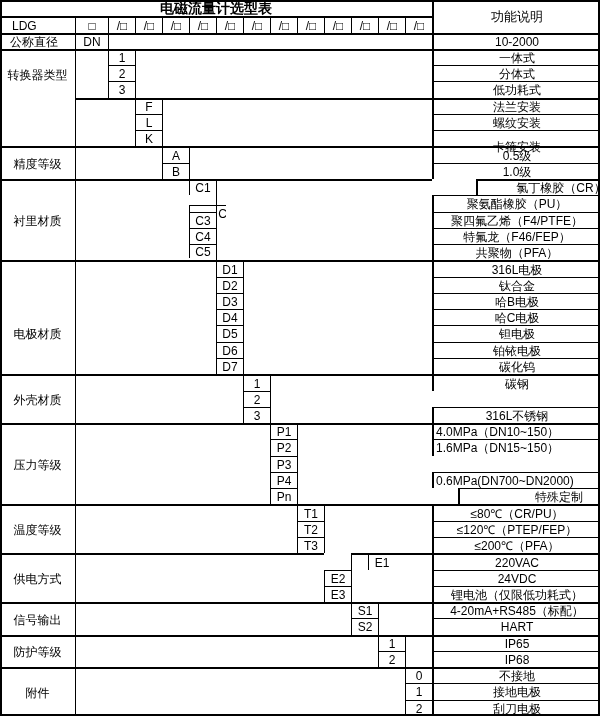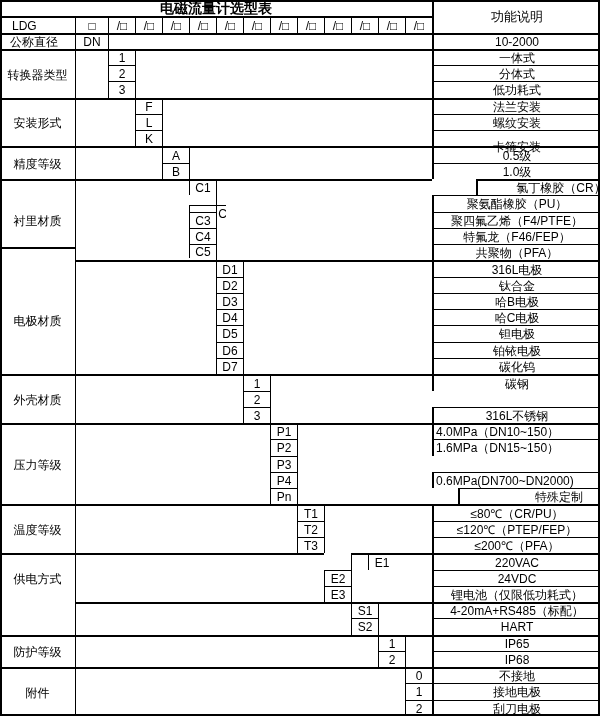--- a/index.html
+++ b/index.html
@@ -70,21 +70,20 @@
     <div class="cell bl2 bt2" style="left: 432px; top: 33px; width: 168px; height: 16px;">10-2000</div>
     <div class="cell bt2 no-bl" style="left: 0px; top: 49px; width: 75px; height: 49px;">转换器类型</div>
     <div class="cell bt2" style="left: 75px; top: 49px; width: 33px; height: 49px;"></div>
     <div class="cell bt2" style="left: 135px; top: 49px; width: 297px; height: 49px;"></div>
     <div class="cell bt2" style="left: 108px; top: 49px; width: 27px; height: 16px;">1</div>
     <div class="cell bl2 bt2" style="left: 432px; top: 49px; width: 168px; height: 16px;">一体式</div>
     <div class="cell" style="left: 108px; top: 65px; width: 27px; height: 16px;">2</div>
     <div class="cell bl2" style="left: 432px; top: 65px; width: 168px; height: 16px;">分体式</div>
     <div class="cell" style="left: 108px; top: 81px; width: 27px; height: 17px;">3</div>
     <div class="cell bl2" style="left: 432px; top: 81px; width: 168px; height: 17px;">低功耗式</div>
-    <div class="cell bt2 no-bl" style="left: 0px; top: 98px; width: 75px; height: 48px;">安装形式</div>
     <div class="cell bt2" style="left: 75px; top: 98px; width: 60px; height: 48px;"></div>
     <div class="cell bt2" style="left: 162px; top: 98px; width: 270px; height: 48px;"></div>
     <div class="cell bt2" style="left: 135px; top: 98px; width: 27px; height: 16px;">F</div>
     <div class="cell bl2 bt2" style="left: 432px; top: 98px; width: 168px; height: 16px;">法兰安装</div>
     <div class="cell" style="left: 135px; top: 114px; width: 27px; height: 16px;">L</div>
     <div class="cell bl2" style="left: 432px; top: 114px; width: 168px; height: 16px;">螺纹安装</div>
     <div class="cell" style="left: 135px; top: 130px; width: 27px; height: 16px;">K</div>
     <div class="cell bl2" style="left: 432px; top: 130px; width: 168px; height: 33px; font-family: Liberation Serif, serif;">卡箍安装</div>
     <div class="cell bt2 no-bl" style="left: 0px; top: 146px; width: 75px; height: 33px;">精度等级</div>
     <div class="cell bt2" style="left: 75px; top: 146px; width: 87px; height: 33px;"></div>
@@ -99,21 +98,21 @@
     <div class="cell bt2" style="left: 189px; top: 179px; width: 27px; height: 16px;">C1</div>
     <div class="cell bl2 bt2" style="left: 432px; top: 179px; width: 168px; height: 16px; margin-left: 44px;">氯丁橡胶（CR）</div>
     <div class="cell" style="left: 189px; top: 205px; width: 27px; height: 17px; padding-left: 36px;">C2</div>
     <div class="cell bl2" style="left: 432px; top: 195px; width: 168px; height: 17px;">聚氨酯橡胶（PU）</div>
     <div class="cell" style="left: 189px; top: 212px; width: 27px; height: 16px;">C3</div>
     <div class="cell bl2" style="left: 432px; top: 212px; width: 168px; height: 16px;">聚四氟乙烯（F4/PTFE）</div>
     <div class="cell" style="left: 189px; top: 228px; width: 27px; height: 16px;">C4</div>
     <div class="cell bl2" style="left: 432px; top: 228px; width: 168px; height: 16px;">特氟龙（F46/FEP）</div>
     <div class="cell" style="left: 189px; top: 244px; width: 27px; height: 14px;">C5</div>
     <div class="cell bl2" style="left: 432px; top: 244px; width: 168px; height: 16px;">共聚物（PFA）</div>
-    <div class="cell bt2 no-bl" style="left: 0px; top: 247px; width: 75px; height: 146px;">电极材质</div>
+    <div class="cell bt2 no-bl" style="left: 0px; top: 260px; width: 75px; height: 146px;">电极材质</div>
     <div class="cell bt2" style="left: 75px; top: 260px; width: 141px; height: 114px;"></div>
     <div class="cell bt2" style="left: 243px; top: 260px; width: 189px; height: 114px;"></div>
     <div class="cell bt2" style="left: 216px; top: 260px; width: 27px; height: 17px;">D1</div>
     <div class="cell bl2 bt2" style="left: 432px; top: 260px; width: 168px; height: 17px;">316L电极</div>
     <div class="cell" style="left: 216px; top: 277px; width: 27px; height: 16px;">D2</div>
     <div class="cell bl2" style="left: 432px; top: 277px; width: 168px; height: 16px;">钛合金</div>
     <div class="cell" style="left: 216px; top: 293px; width: 27px; height: 16px;">D3</div>
     <div class="cell bl2" style="left: 432px; top: 293px; width: 168px; height: 16px;">哈B电极</div>
     <div class="cell" style="left: 216px; top: 309px; width: 27px; height: 16px;">D4</div>
     <div class="cell bl2" style="left: 432px; top: 309px; width: 168px; height: 16px;">哈C电极</div>
@@ -154,20 +153,21 @@
     <div class="cell bl2" style="left: 432px; top: 537px; width: 168px; height: 16px;">≤200℃（PFA）</div>
     <div class="cell bt2 no-bl" style="left: 0px; top: 553px; width: 75px; height: 49px;">供电方式</div>
     <div class="cell bt2" style="left: 75px; top: 553px; width: 249px; height: 49px;"></div>
     <div class="cell bt2" style="left: 351px; top: 553px; width: 81px; height: 49px;"></div>
     <div class="cell bt2" style="left: 324px; top: 553px; width: 27px; height: 17px; margin-left: 44px;">E1</div>
     <div class="cell bl2 bt2" style="left: 432px; top: 553px; width: 168px; height: 17px;">220VAC</div>
     <div class="cell" style="left: 324px; top: 570px; width: 27px; height: 16px;">E2</div>
     <div class="cell bl2" style="left: 432px; top: 570px; width: 168px; height: 16px;">24VDC</div>
     <div class="cell" style="left: 324px; top: 586px; width: 27px; height: 16px;">E3</div>
     <div class="cell bl2" style="left: 432px; top: 586px; width: 168px; height: 16px;">锂电池（仅限低功耗式）</div>
+    <div class="cell bt2 no-bl" style="left: 0px; top: 602px; width: 75px; height: 33px;">信号输出</div>
     <div class="cell bt2" style="left: 75px; top: 602px; width: 276px; height: 33px;"></div>
     <div class="cell bt2" style="left: 378px; top: 602px; width: 54px; height: 33px;"></div>
     <div class="cell bt2" style="left: 351px; top: 602px; width: 27px; height: 16px;">S1</div>
     <div class="cell bl2 bt2" style="left: 432px; top: 602px; width: 168px; height: 16px;">4-20mA+RS485（标配）</div>
     <div class="cell" style="left: 351px; top: 618px; width: 27px; height: 17px;">S2</div>
     <div class="cell bl2" style="left: 432px; top: 618px; width: 168px; height: 17px;">HART</div>
     <div class="cell bt2 no-bl" style="left: 0px; top: 635px; width: 75px; height: 32px;">防护等级</div>
     <div class="cell bt2" style="left: 75px; top: 635px; width: 303px; height: 32px;"></div>
     <div class="cell bt2" style="left: 405px; top: 635px; width: 27px; height: 32px;"></div>
     <div class="cell bt2" style="left: 378px; top: 635px; width: 27px; height: 16px;">1</div>

